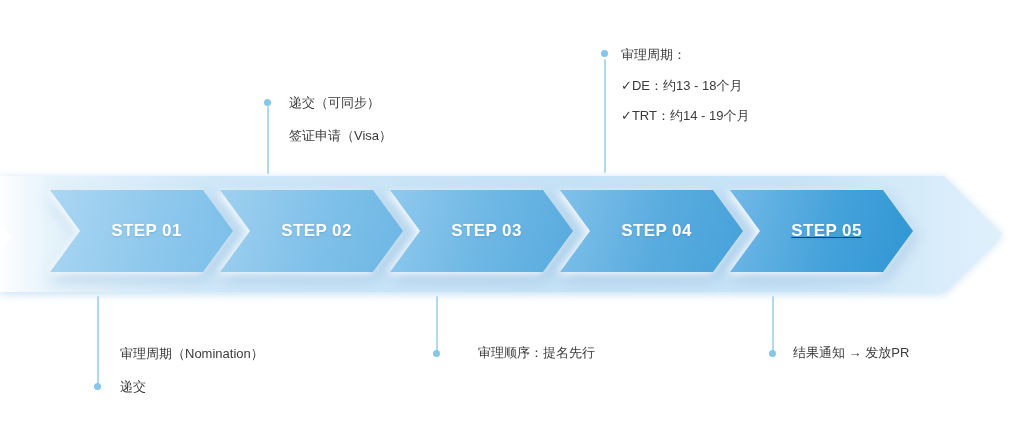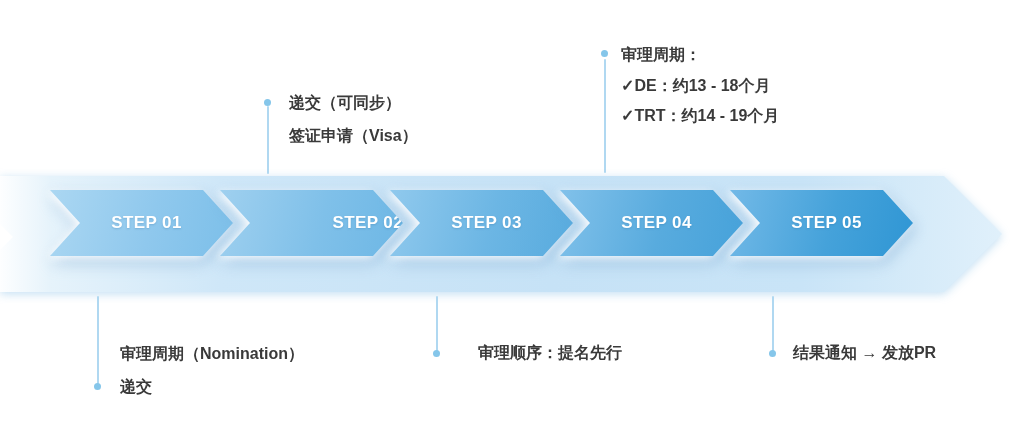--- a/index.html
+++ b/index.html
@@ -9,37 +9,37 @@
   }
   
   .band-wrap{position:absolute;left:0;top:176px;width:1002px;height:116px;
     filter:drop-shadow(0 2px 5px rgba(180,215,240,.8));}
   .band{position:absolute;inset:0;
     background:linear-gradient(90deg,#fdfeff 0%,#e6f3fb 5%,#cfe7f8 22%,#c6e2f6 55%,#c9e4f7 80%,#d6ebf9 92%,#e0f0fb 100%);
     clip-path:polygon(0 0,calc(100% - 58px) 0,100% 50%,calc(100% - 58px) 100%,0 100%);}
   .white-chev{position:absolute;left:0;top:224px;width:13px;height:26px;
     background:rgba(255,255,255,.95);clip-path:polygon(0 0,100% 50%,0 100%);z-index:3;}
   
-  .chev{position:absolute;top:190px;width:183px;height:66px;
+  .chev{position:absolute;top:190px;width:183px;height:82px;
     filter:drop-shadow(-3px 2px 4px rgba(255,255,255,.95)) drop-shadow(3px 5px 7px rgba(110,160,205,.40));z-index:2;}
   .chev-shape{position:absolute;inset:0;display:flex;align-items:center;justify-content:center;
     box-sizing:border-box;padding-left:10px;
     clip-path:polygon(0 0,calc(100% - 30px) 0,100% 50%,calc(100% - 30px) 100%,0 100%,30px 50%);}
   .chev1{left:50px}.chev2{left:220px}.chev3{left:390px}.chev4{left:560px}.chev5{left:730px}
   .chev1 .chev-shape{background:linear-gradient(105deg,#abd7f2 0%,#8fc8ed 55%,#7cbfe9 100%);}
-  .chev2 .chev-shape{background:linear-gradient(105deg,#9fd0ef 0%,#7fc0e9 55%,#6db7e5 100%);justify-content:flex-end;}
+  .chev2 .chev-shape{background:linear-gradient(105deg,#9fd0ef 0%,#7fc0e9 55%,#6db7e5 100%);}
   .chev3 .chev-shape{background:linear-gradient(105deg,#90c9ed 0%,#6cb6e4 55%,#58abde 100%);}
   .chev4 .chev-shape{background:linear-gradient(105deg,#81c1ea 0%,#58abde 55%,#46a2da 100%);}
-  .chev5 .chev-shape{background:linear-gradient(105deg,#72b9e7 0%,#45a2da 55%,#2f96d4 100%);}
+  .chev5 .chev-shape{background:linear-gradient(105deg,#72b9e7 0%,#45a2da 55%,#2f96d4 100%);text-decoration:underline;}
   .step-label{color:#ffffff;font-size:17px;font-weight:bold;letter-spacing:.4px;
     text-shadow:0 1px 2px rgba(40,100,150,.25);white-space:nowrap;}
   
   .vline{position:absolute;width:2px;background:#b0d8f1;border-radius:1px;}
   .dot{position:absolute;width:7px;height:7px;border-radius:50%;background:#85c6ea;}
-  .ann-text{position:absolute;font-size:16px;font-weight:700;line-height:33px;
+  .ann-text{position:absolute;font-size:13px;font-weight:400;line-height:33px;
     color:#3a3a3a;white-space:nowrap;}
   .v-visa .vline{left:267px;top:106px;height:68px}
   .v-visa .dot{left:264px;top:99px}
   .v-visa .ann-text{left:289px;top:86px}
   .v-cycle .vline{left:604px;top:59px;height:114px}
   .v-cycle .dot{left:601px;top:50px}
   .v-cycle .ann-text{left:621px;top:40px;line-height:30.5px}
   .v-nom .vline{left:97px;top:296px;height:88px}
   .v-nom .dot{left:94px;top:383px}
   .v-nom .ann-text{left:120px;top:337px}

